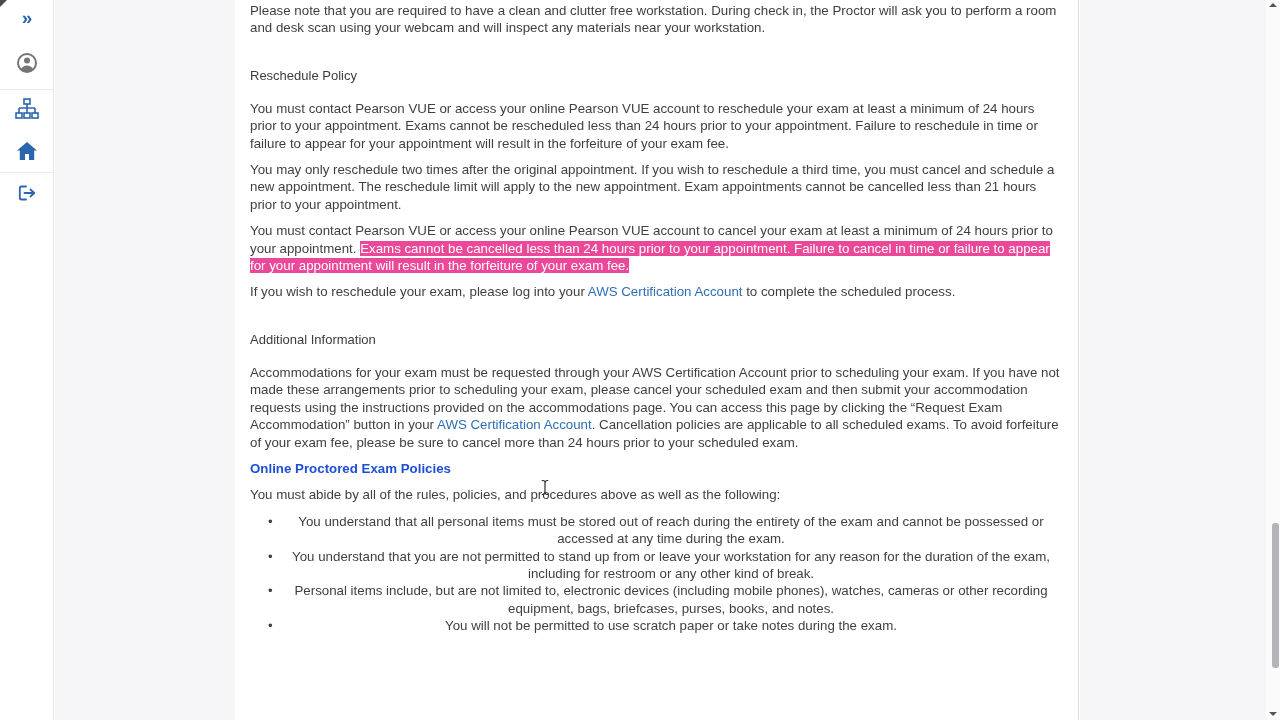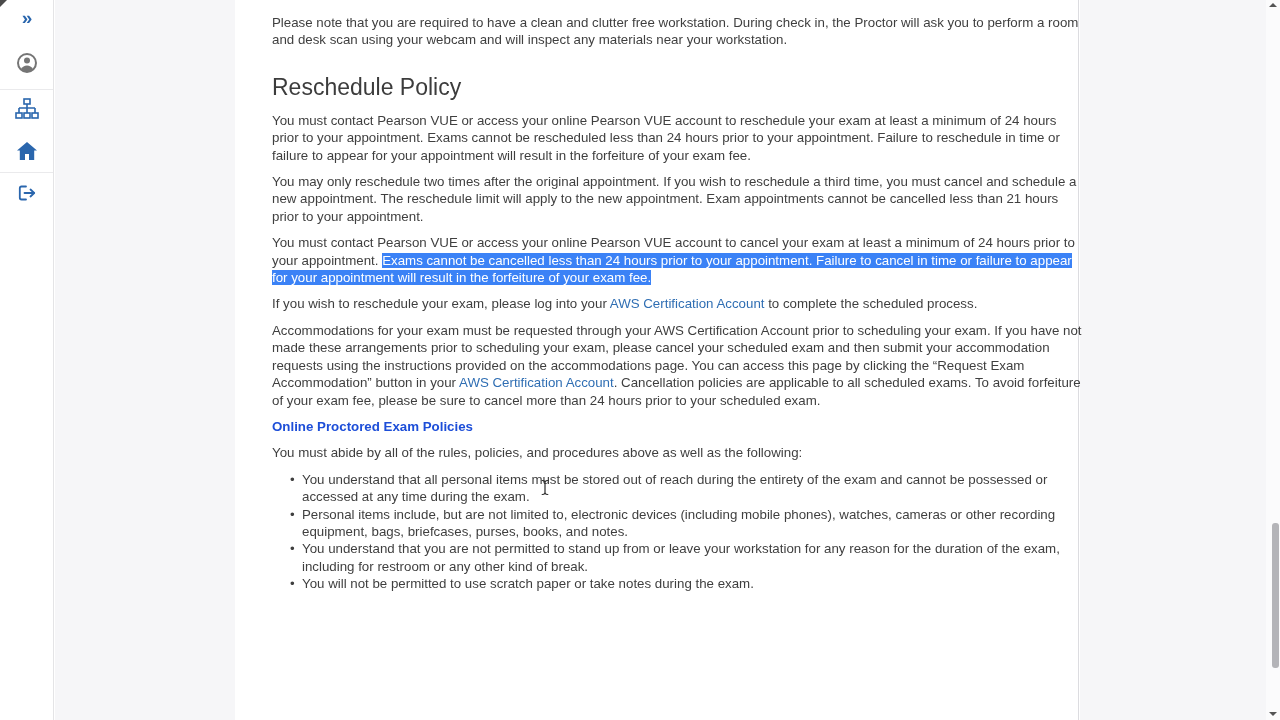--- a/index.html
+++ b/index.html
@@ -28,28 +28,28 @@
   
   .scroll-track{position:absolute;right:0;top:0;width:14px;height:720px;background:#fbfbfc;}
   .scroll-thumb{position:absolute;right:1px;top:523px;width:7px;height:145px;
                 background:#b4b4b8;border-radius:3px;cursor:pointer;}
   .scroll-arrow-up{position:absolute;right:3px;top:3px;width:0;height:0;cursor:pointer;
       border-left:4px solid transparent;border-right:4px solid transparent;border-bottom:4px solid #555;}
   .scroll-arrow-down{position:absolute;right:3px;bottom:4px;width:0;height:0;cursor:pointer;
       border-left:4px solid transparent;border-right:4px solid transparent;border-top:4px solid #555;}
 
   
-  .content{position:absolute;left:272px;top:0;width:812px;padding-top:14px;
+  .content{position:absolute;left:250px;top:0;width:812px;padding-top:2px;
            font-size:13.3px;line-height:17.4px;color:#3f3f3f;}
   .content p{margin:0 0 9px 0;}
-  .content h2{font-size:23px;line-height:21px;font-weight:400;color:#3c3c3c;margin:28px 0 14px 0;}
+  .content h2{font-size:13px;line-height:21px;font-weight:400;color:#3c3c3c;margin:28px 0 14px 0;}
   .bold-head{font-weight:700;color:#1d4ed8;}
-  .selected{background:#3b82f6;color:#ffffff;}
+  .selected{background:#ec4899;color:#ffffff;}
   a.doclink{color:#2f6eb3;cursor:pointer;}
-  ul.policy-list{margin:0;padding:0 0 0 30px;list-style:none;}
+  ul.policy-list{margin:0;padding:0 0 0 30px;list-style:none;text-align:center;}
   ul.policy-list li{position:relative;margin:0;}
   ul.policy-list li::before{content:"\2022";position:absolute;left:-12px;top:0;color:#3f3f3f;}
 
   .cursor-ibeam{position:absolute;left:539px;top:479px;z-index:20;pointer-events:none;}
 </style>
 </head>
 <body>
 
 <div class="app">
 
@@ -118,29 +118,30 @@
 
     <p>Please note that you are required to have a clean and clutter free workstation. During check in, the Proctor will ask you to perform a room and desk scan using your webcam and will inspect any materials near your workstation.</p>
 
     <h2>Reschedule Policy</h2>
     <p>You must contact Pearson VUE or access your online Pearson VUE account to reschedule your exam at least a minimum of 24 hours prior to your appointment. Exams cannot be rescheduled less than 24 hours prior to your appointment. Failure to reschedule in time or failure to appear for your appointment will result in the forfeiture of your exam fee.</p>
     <p>You may only reschedule two times after the original appointment. If you wish to reschedule a third time, you must cancel and schedule a new appointment. The reschedule limit will apply to the new appointment. Exam appointments cannot be cancelled less than 21 hours prior to your appointment.</p>
 
     <p><span>You must contact Pearson VUE or access your online Pearson VUE account to cancel your exam at least a minimum of 24 hours prior to your appointment. </span><span class="selected">Exams cannot be cancelled less than 24 hours prior to your appointment. Failure to cancel in time or failure to appear for your appointment will result in the forfeiture of your exam fee.</span></p>
     <p><span>If you wish to reschedule your exam, please log into your </span><a class="doclink">AWS Certification Account</a><span> to complete the scheduled process.</span></p>
 
+    <h2>Additional Information</h2>
     <p><span>Accommodations for your exam must be requested through your AWS Certification Account prior to scheduling your exam. If you have not made these arrangements prior to scheduling your exam, please cancel your scheduled exam and then submit your accommodation requests using the instructions provided on the accommodations page. You can access this page by clicking the “Request Exam Accommodation” button in your </span><a class="doclink">AWS Certification Account</a><span>. Cancellation policies are applicable to all scheduled exams. To avoid forfeiture of your exam fee, please be sure to cancel more than 24 hours prior to your scheduled exam.</span></p>
 
     <p class="bold-head">Online Proctored Exam Policies</p>
     <p>You must abide by all of the rules, policies, and procedures above as well as the following:</p>
 
     <ul class="policy-list">
       <li>You understand that all personal items must be stored out of reach during the entirety of the exam and cannot be possessed or accessed at any time during the exam.</li>
+      <li>You understand that you are not permitted to stand up from or leave your workstation for any reason for the duration of the exam, including for restroom or any other kind of break.</li>
       <li>Personal items include, but are not limited to, electronic devices (including mobile phones), watches, cameras or other recording equipment, bags, briefcases, purses, books, and notes.</li>
-      <li>You understand that you are not permitted to stand up from or leave your workstation for any reason for the duration of the exam, including for restroom or any other kind of break.</li>
       <li>You will not be permitted to use scratch paper or take notes during the exam.</li>
     </ul>
   </div>
 
   <div class="cursor-ibeam">
     <svg width="12" height="17" viewBox="0 0 12 17" fill="none" stroke="#2b2b2b" stroke-width="1.2" stroke-linecap="round">
       <path d="M3.2 1.5 Q5 1.5 6 2.6 Q7 1.5 8.8 1.5"></path>
       <path d="M6 2.6 V14.4"></path>
       <path d="M3.2 15.5 Q5 15.5 6 14.4 Q7 15.5 8.8 15.5"></path>
     </svg>

